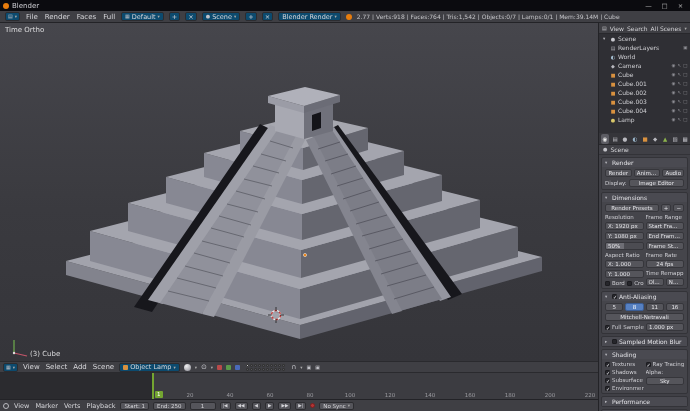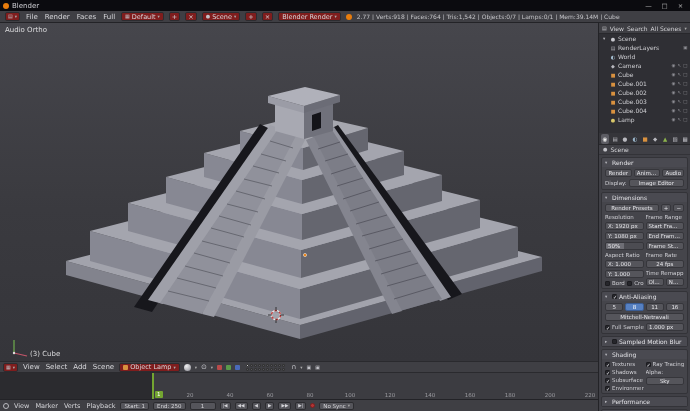--- a/index.html
+++ b/index.html
@@ -4,21 +4,21 @@
 <style>
 *{box-sizing:border-box;margin:0;padding:0}
 html,body{width:690px;height:411px}
 body{font-family:"DejaVu Sans",sans-serif;background:#1a1a1e;overflow:hidden}
 .titlebar{height:11px;background:#0b0b0f;color:#cfcfd4;font-size:7px;padding:0 3px;display:flex;align-items:center;gap:3px}
 .blogo{width:6px;height:6px;border-radius:50%;background:#e87d0d;display:inline-block;flex:none}
 .wsp{flex:1}
 .wbtn{width:13px;text-align:center;font-size:6.5px;color:#bbb}
 .infobar{height:12px;background:#3f3f44;border-bottom:1px solid #232327;color:#d6d6da;font-size:7px;display:flex;align-items:center;gap:5px;padding:0 5px;white-space:nowrap}
 .menu{padding:16px 1px}
-.ibtn{background:#7f1d1d;border:1px solid #2c2c30;border-radius:2px;height:9px;display:inline-flex;align-items:center;gap:2px;padding:0 3px;font-size:6.5px;flex:none}
+.ibtn{background:#0c4a6e;border:1px solid #2c2c30;border-radius:2px;height:9px;display:inline-flex;align-items:center;gap:2px;padding:0 3px;font-size:6.5px;flex:none}
 .mi{font-size:5px;color:#c2c2c8;line-height:1}
 .dd{font-size:4.5px;color:#aaa}
 .sq{padding:0 2px;justify-content:center}
 .stats{font-size:6px;color:#c4c4c8;overflow:hidden}
 .content{display:flex;height:388px}
 .left{width:598px;position:relative;background:#3a3a3f}
 .canvas{position:absolute;left:0;top:0;width:598px;height:338px;background:linear-gradient(180deg,#46464c,#3a3a3f 55%,#35353a);overflow:hidden}
 .canvas svg{position:absolute;left:0;top:0}
 .vlabel{position:absolute;top:3px;left:5px;font-size:7px;color:#e8e8ea;opacity:.9}
 .oinfo{position:absolute;bottom:3px;left:30px;font-size:7px;color:#e8e8ea;opacity:.9}
@@ -196,21 +196,21 @@
           <line x1="280" y1="292" x2="284" y2="292" stroke="#1c1c1c" stroke-width="0.8"></line>
           <line x1="276" y1="284" x2="276" y2="288" stroke="#1c1c1c" stroke-width="0.8"></line>
           <line x1="276" y1="296" x2="276" y2="300" stroke="#1c1c1c" stroke-width="0.8"></line>
         </g>
         <g>
           <line x1="14" y1="330" x2="27" y2="333" stroke="#c5566a" stroke-width="1.2"></line>
           <line x1="14" y1="330" x2="14" y2="317" stroke="#6fae4e" stroke-width="1.2"></line>
           <circle cx="14" cy="330" r="1.2" fill="#dddddd"></circle>
         </g>
       </svg>
-      <div class="vlabel">Audio Ortho</div>
+      <div class="vlabel">Time Ortho</div>
       <div class="oinfo">(3) Cube</div>
     </div>
 
     <div class="v3d-header">
       <span class="ibtn sq">
           <span class="mi">▦</span>
           <span class="dd">▾</span>
         </span>
       <span class="menu">View</span>
       <span class="menu">Select</span>

